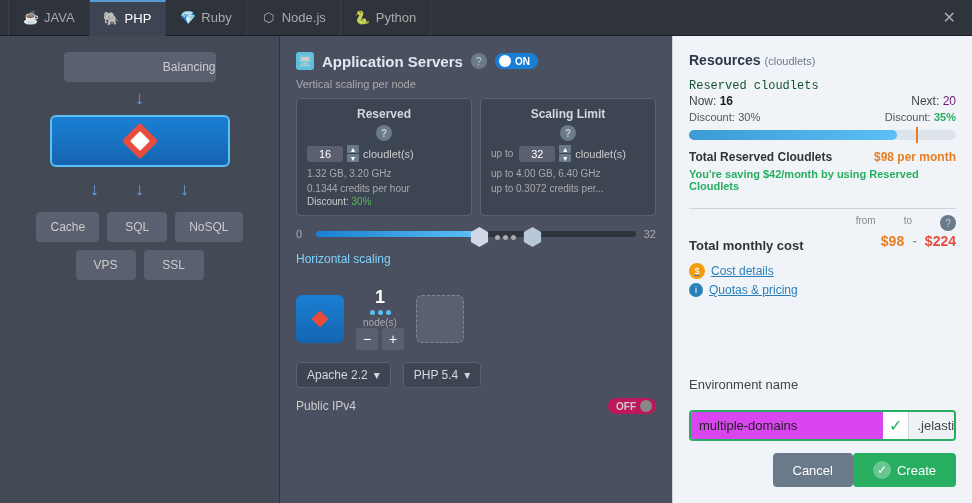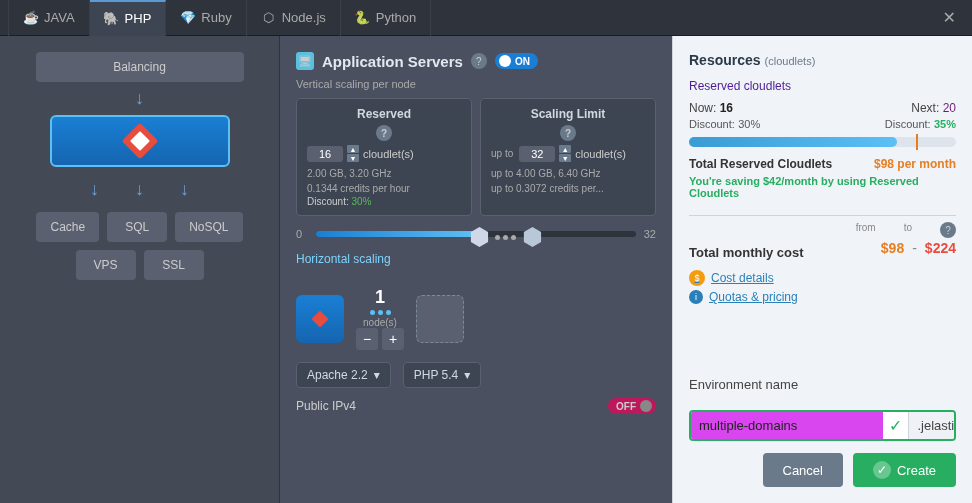--- a/index.html
+++ b/index.html
@@ -66,29 +66,29 @@
       background: #434a55;
       display: flex;
       flex-direction: column;
       align-items: center;
       padding: 16px 12px;
       border-right: 1px solid #2e333c;
       flex-shrink: 0;
     }
 
     .balancing-btn {
-      width: 208px;
+      width: 152px;
       background: #5a6070;
       border: none;
       color: #ccc;
       padding: 8px 0;
       border-radius: 4px;
       font-size: 12px;
       cursor: pointer;
-      text-align: center;
+      text-align: right;
     }
 
     .arrow-down {
       color: #6a9fd8;
       font-size: 18px;
       margin: 6px 0;
     }
 
     .php-node-box {
       width: 180px;
@@ -457,22 +457,23 @@
       color: #2a3a4a;
       margin-bottom: 2px;
     }
     .resources-subtitle {
       font-size: 11px;
       color: #6a7a8a;
       margin-bottom: 10px;
     }
     .reserved-cloudlets-title {
       font-size: 12px;
-      color: #4c1d95;
-      margin-bottom: 8px;
+      color: #14532d;
+      margin-bottom: 1px;
+      font-family: Liberation Mono, monospace;
     }
     .cloudlet-now-next {
       display: flex;
       justify-content: space-between;
       margin-bottom: 2px;
     }
     .now-label { font-size: 12px; color: #444; }
     .now-value { font-weight: bold; color: #222; }
     .next-label { font-size: 12px; color: #444; }
     .next-value { font-weight: normal; color: #701a75; }
@@ -750,21 +751,21 @@
           </div>
           <div class="cloudlet-input-row">
             <input class="cloudlet-num" type="text" value="16" style="">
             <div class="cloudlet-spin">
               <button class="spin-btn">▲</button>
               <button class="spin-btn">▼</button>
             </div>
             <span class="cloudlet-label">cloudlet(s)</span>
           </div>
           <div class="scaling-details">
-            <div>2.00 GB, 3.20 GHz</div>
+            <div>1.32 GB, 3.20 GHz</div>
             <div>0.1344 credits per hour</div>
           </div>
           <div class="discount-text">
             <span>Discount:</span>
             <span class="discount-green">30%</span>
           </div>
         </div>
 
         <div class="scaling-box">
           <div class="scaling-box-title">
@@ -921,21 +922,21 @@
 
       <div class="env-name-section">
         <div class="env-name-label">Environment name</div>
         <div class="env-name-row">
           <input class="env-name-input" type="text" value="multiple-domains" style="">
           <span class="env-check-icon">✓</span>
           <span class="env-domain-suffix">.jelastic.com</span>
         </div>
       </div>
 
-      <div style="display:flex;justify-content:flex-end;gap:10px;margin-top:12px;">
+      <div style="display:flex;justify-content:flex-end;gap:0;margin-top:12px;">
         <button class="cancel-btn">Cancel</button>
         <button class="create-btn">
           <div class="create-btn-circle">✓</div>
           <span>Create</span>
         </button>
       </div>
 
     </div>
 
   </div>

